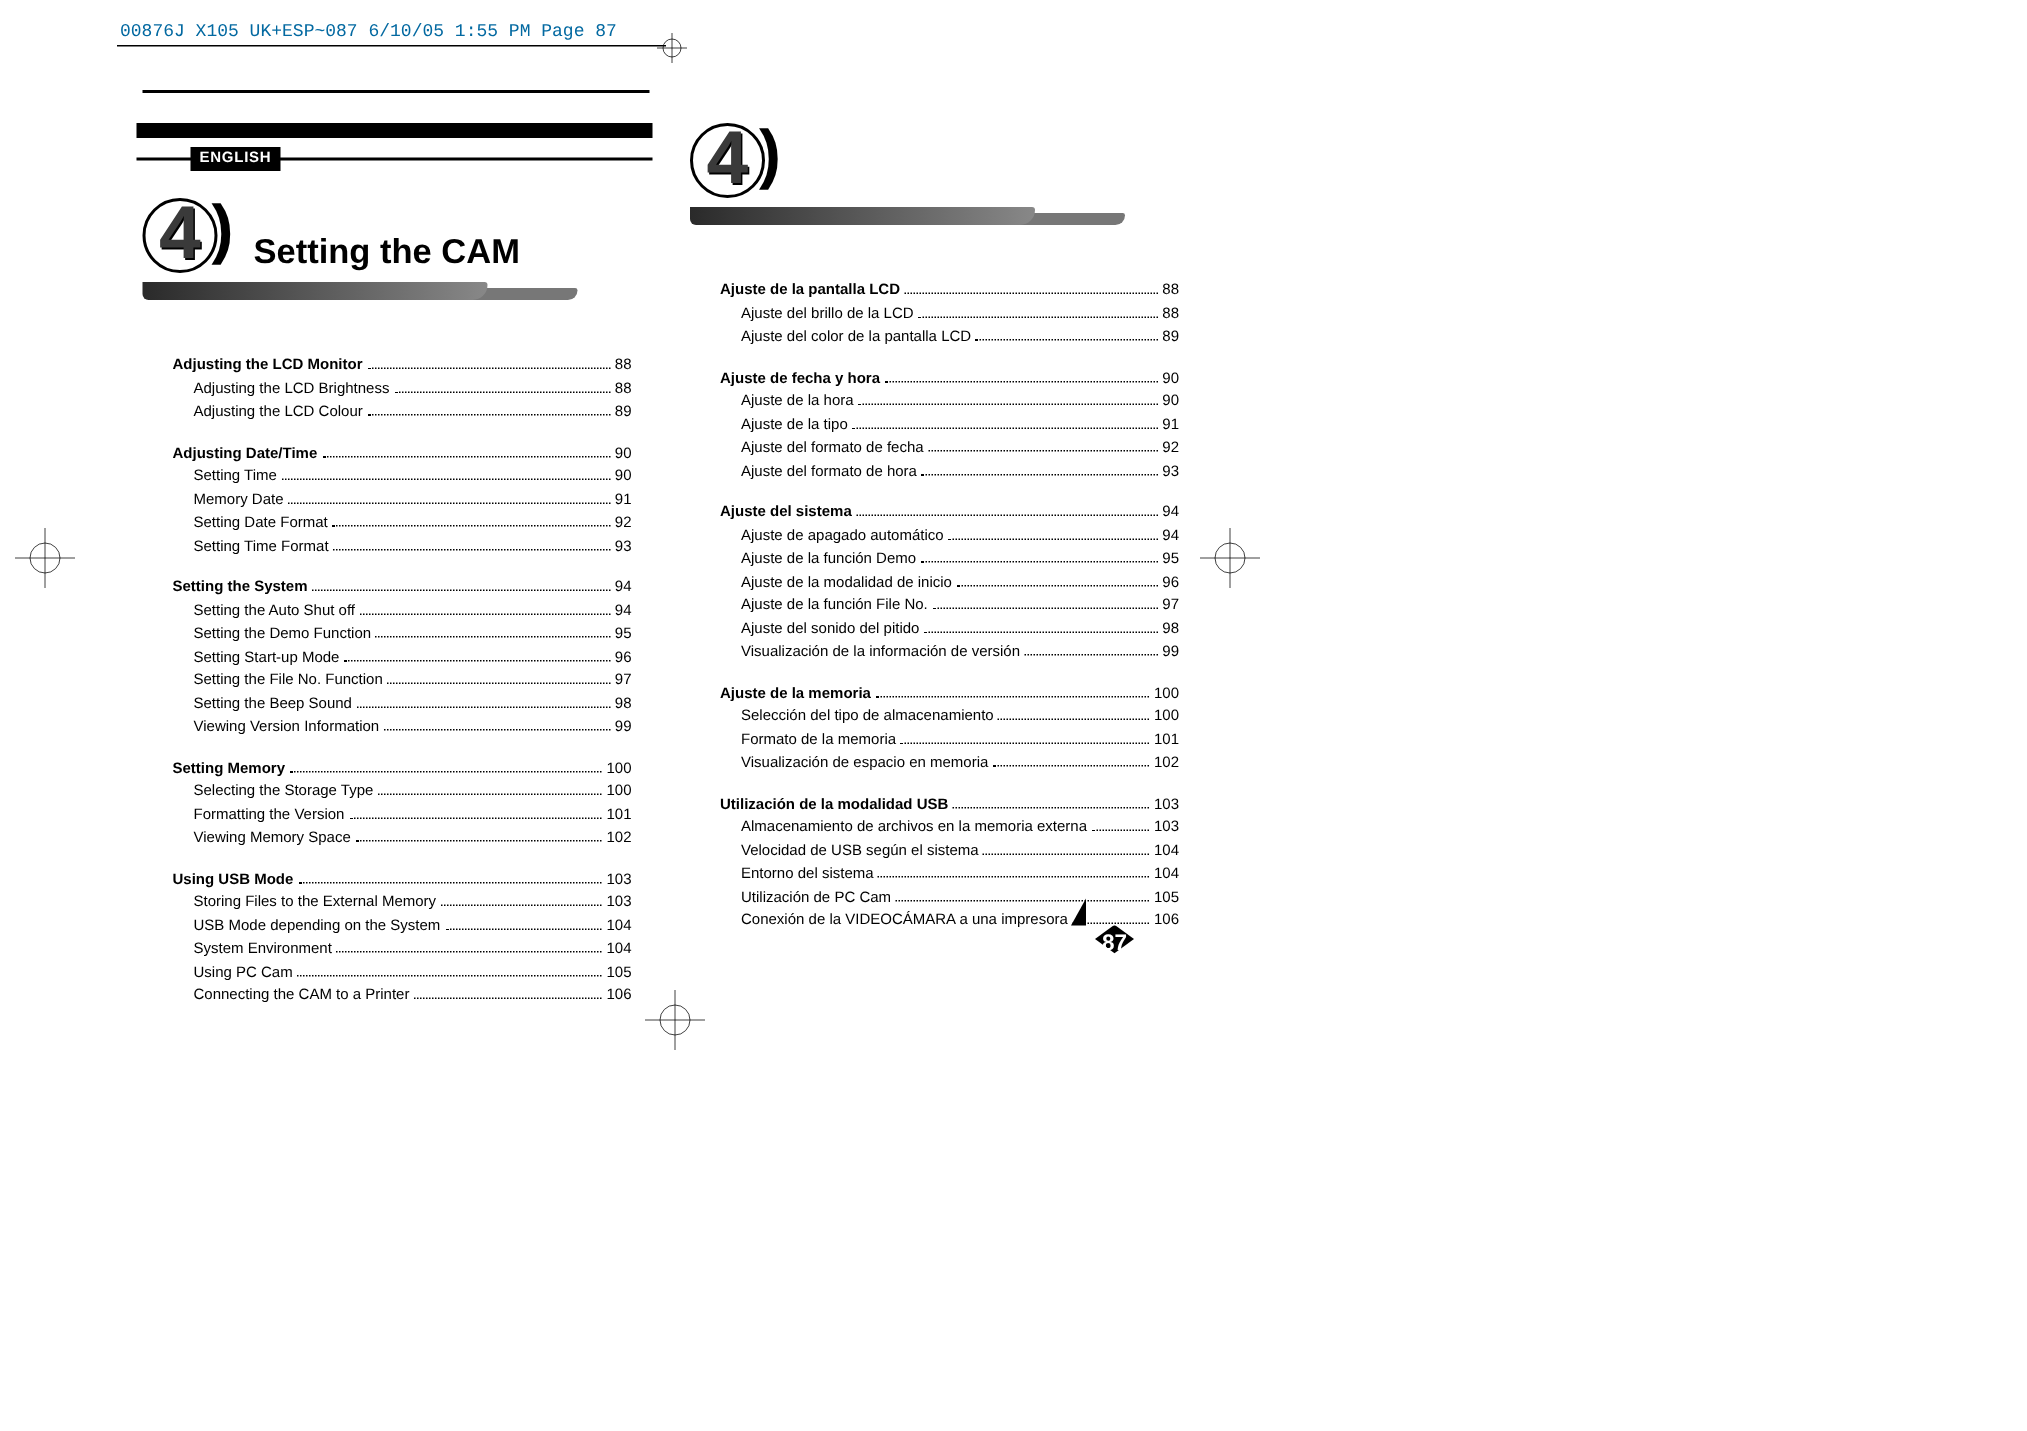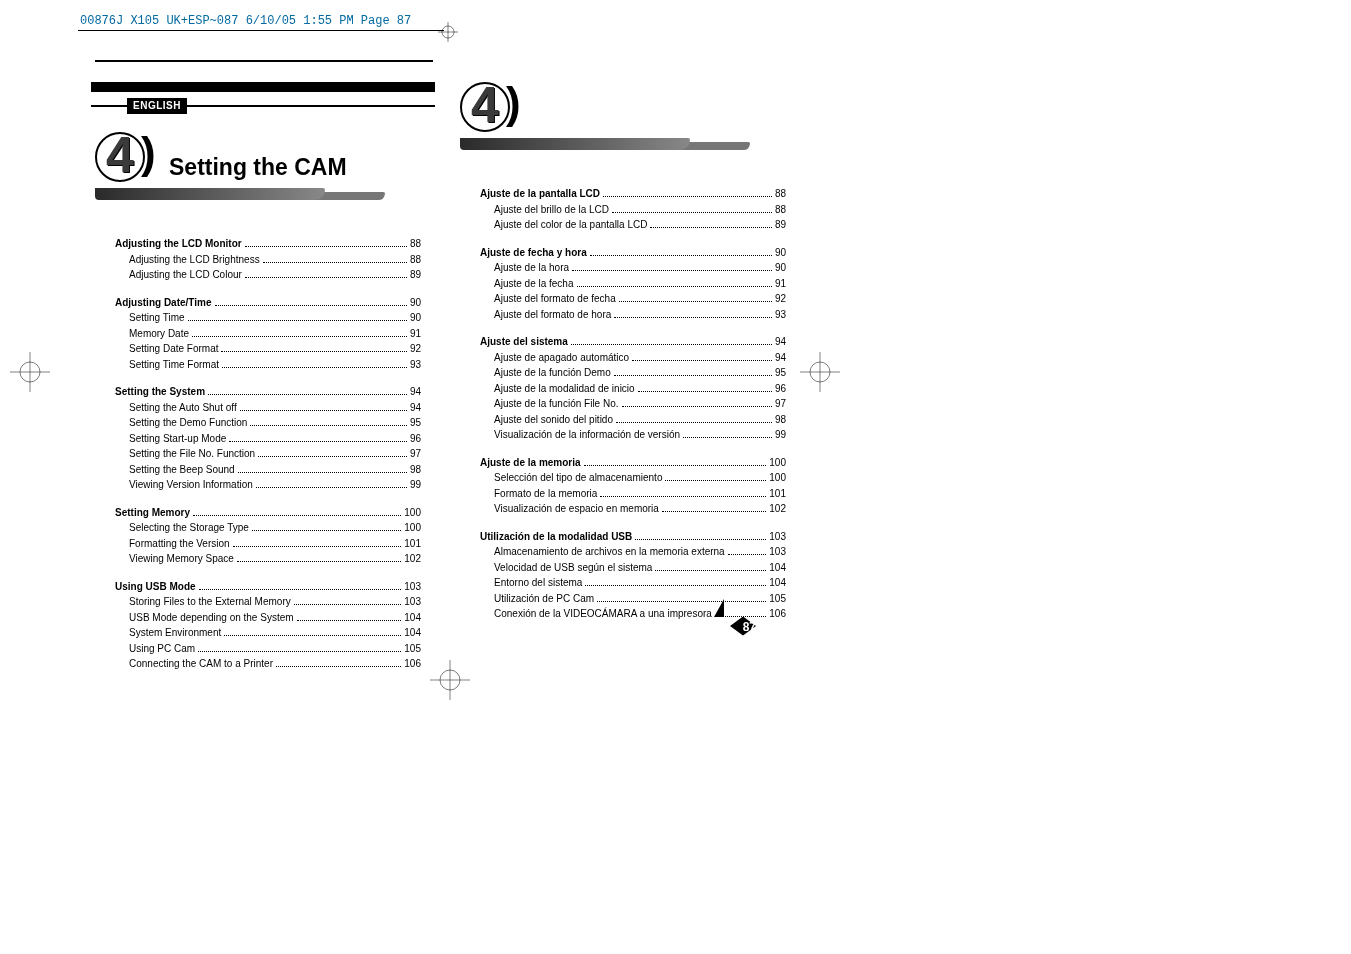--- a/index.html
+++ b/index.html
@@ -246,22 +246,22 @@
       position: absolute;
       inset: 0;
       background: #000;
       clip-path: polygon(50% 0, 100% 50%, 50% 100%, 0 50%);
     }
     .page-badge-num {
       position: absolute;
       left: 0;
       right: 0;
       top: 3px;
-      text-align: right;
-      font-size: 12px;
+      text-align: center;
+      font-size: 15px;
       font-weight: bold;
       color: #fff;
     }
     .corner-tri {
       position: absolute;
       right: 32px;
       top: -18px;
       width: 0; height: 0;
       border-left: 10px solid transparent;
       border-right: 0 solid transparent;
@@ -494,21 +494,21 @@
             <span class="toc-label bold">Ajuste de fecha y hora</span>
             <span class="toc-dots"></span>
             <span class="toc-page">90</span>
           </div>
           <div class="toc-line toc-sub">
             <span class="toc-label">Ajuste de la hora</span>
             <span class="toc-dots"></span>
             <span class="toc-page">90</span>
           </div>
           <div class="toc-line toc-sub">
-            <span class="toc-label">Ajuste de la fecha</span>
+            <span class="toc-label">Ajuste de la tipo</span>
             <span class="toc-dots"></span>
             <span class="toc-page">91</span>
           </div>
           <div class="toc-line toc-sub">
             <span class="toc-label">Ajuste del formato de fecha</span>
             <span class="toc-dots"></span>
             <span class="toc-page">92</span>
           </div>
           <div class="toc-line toc-sub">
             <span class="toc-label">Ajuste del formato de hora</span>

